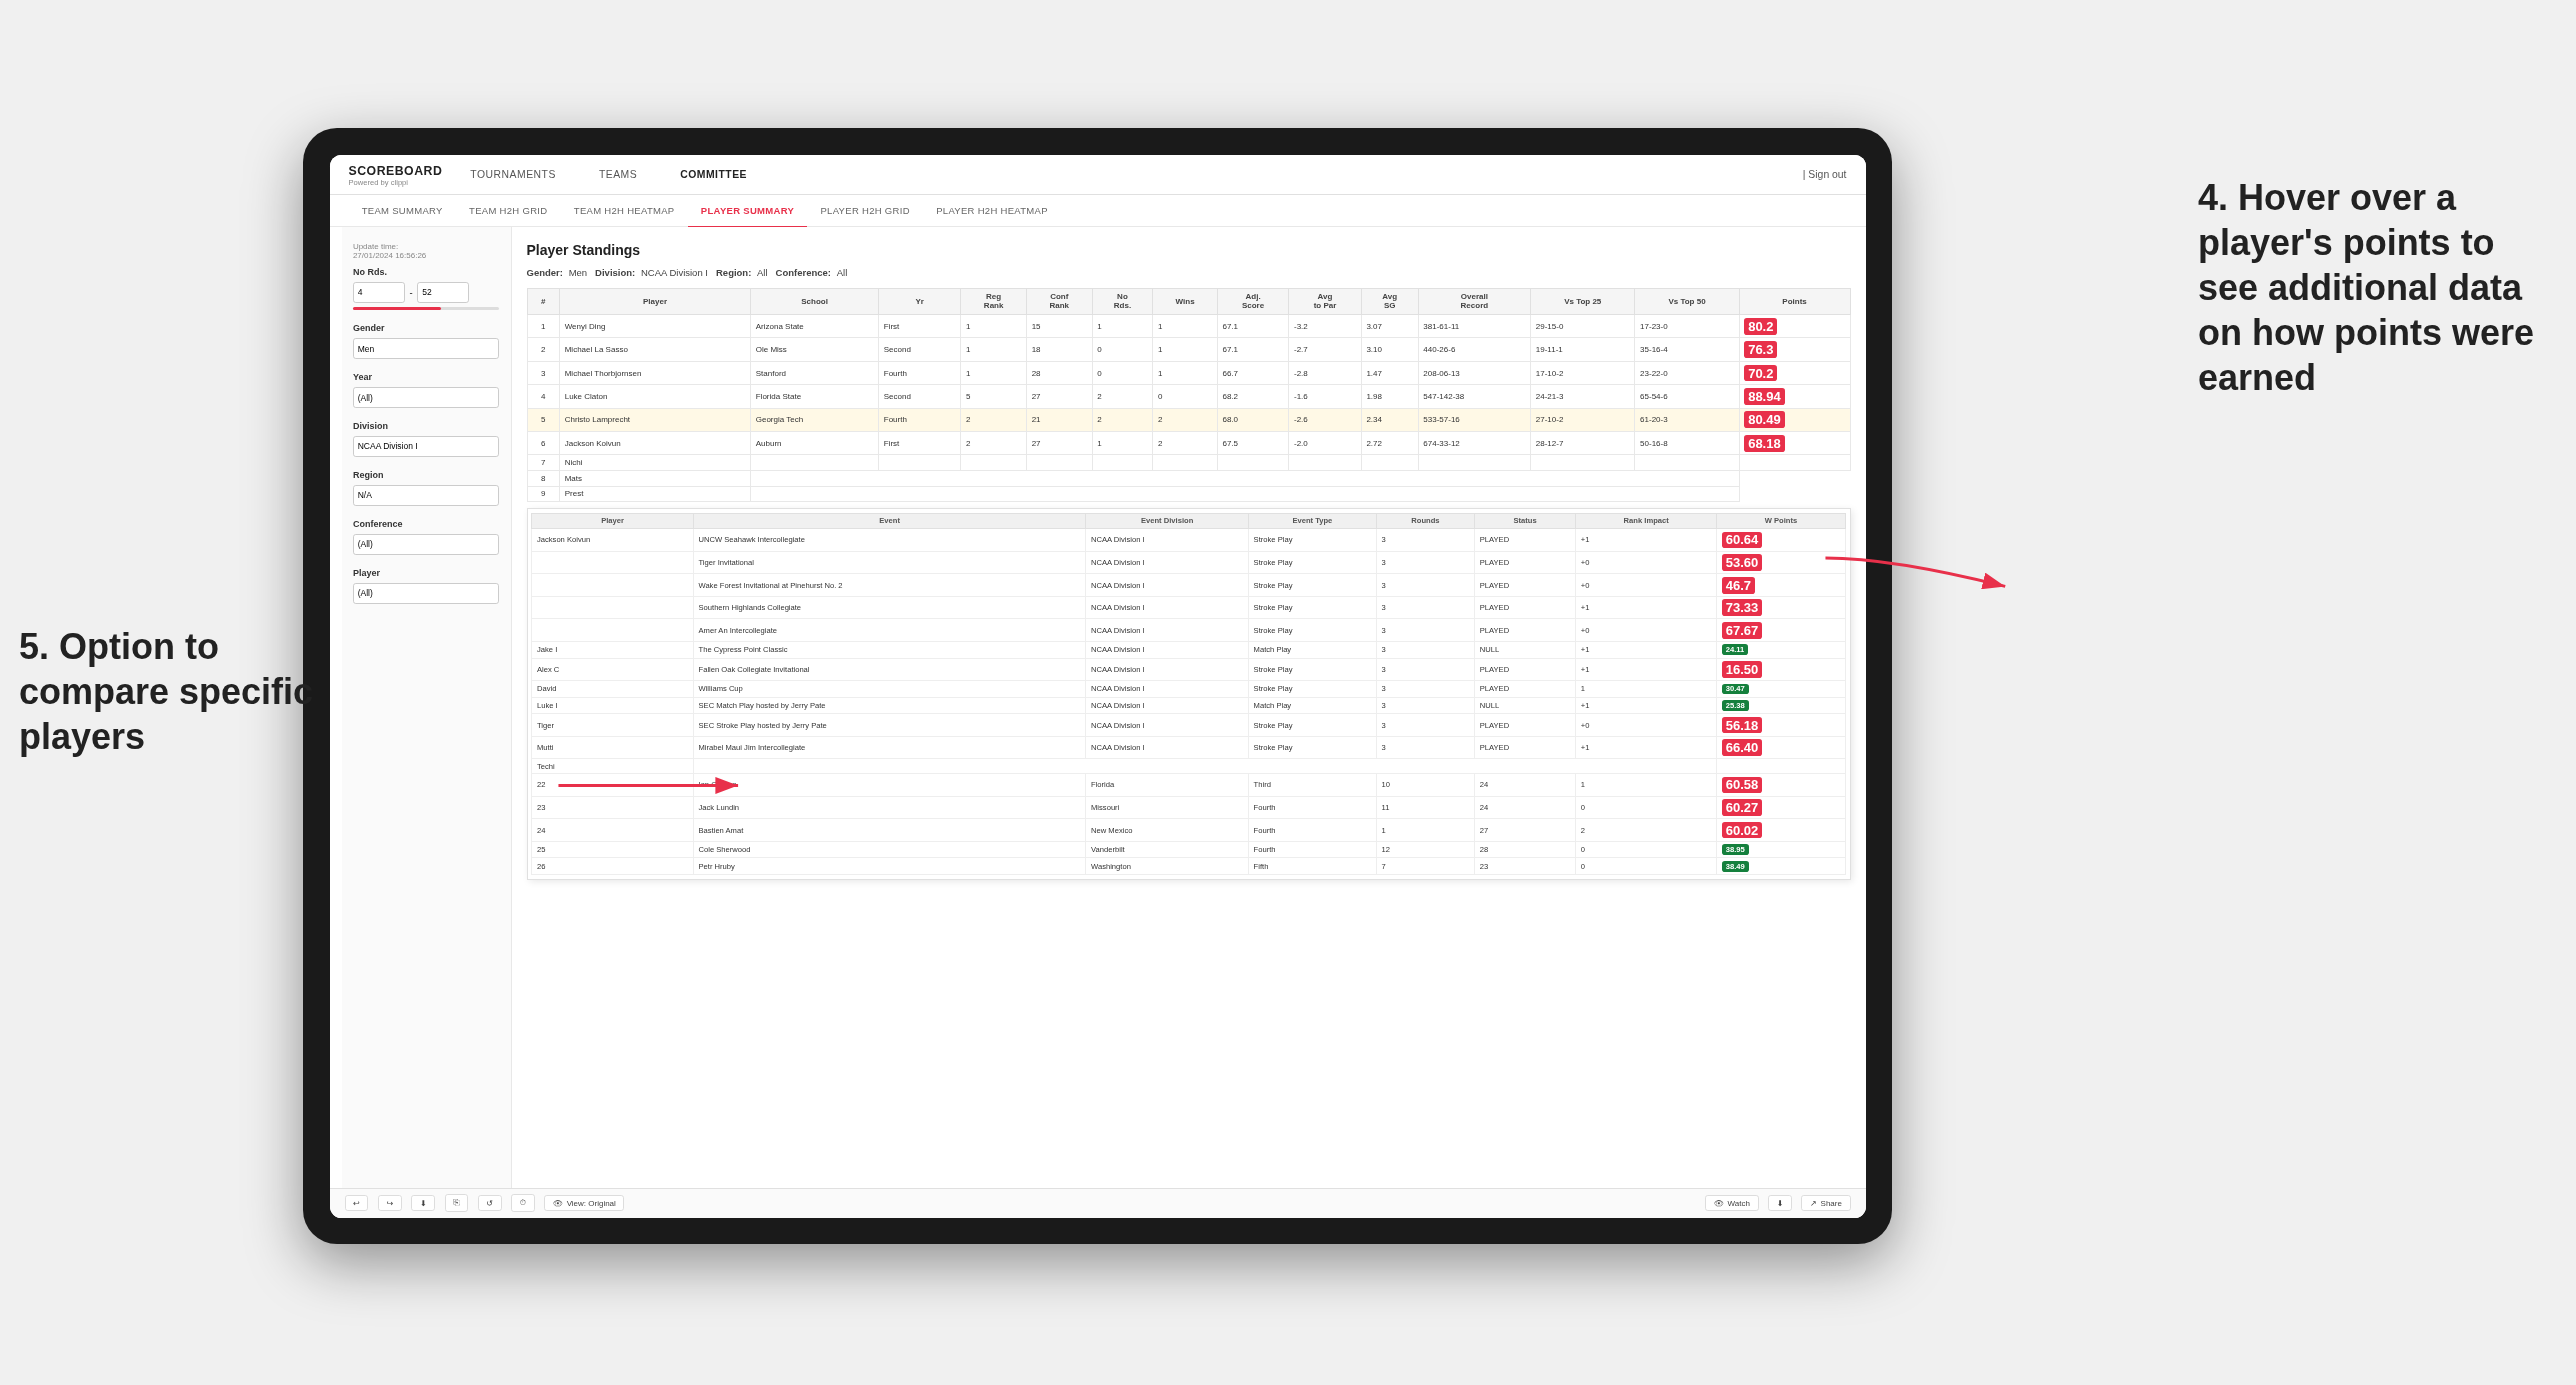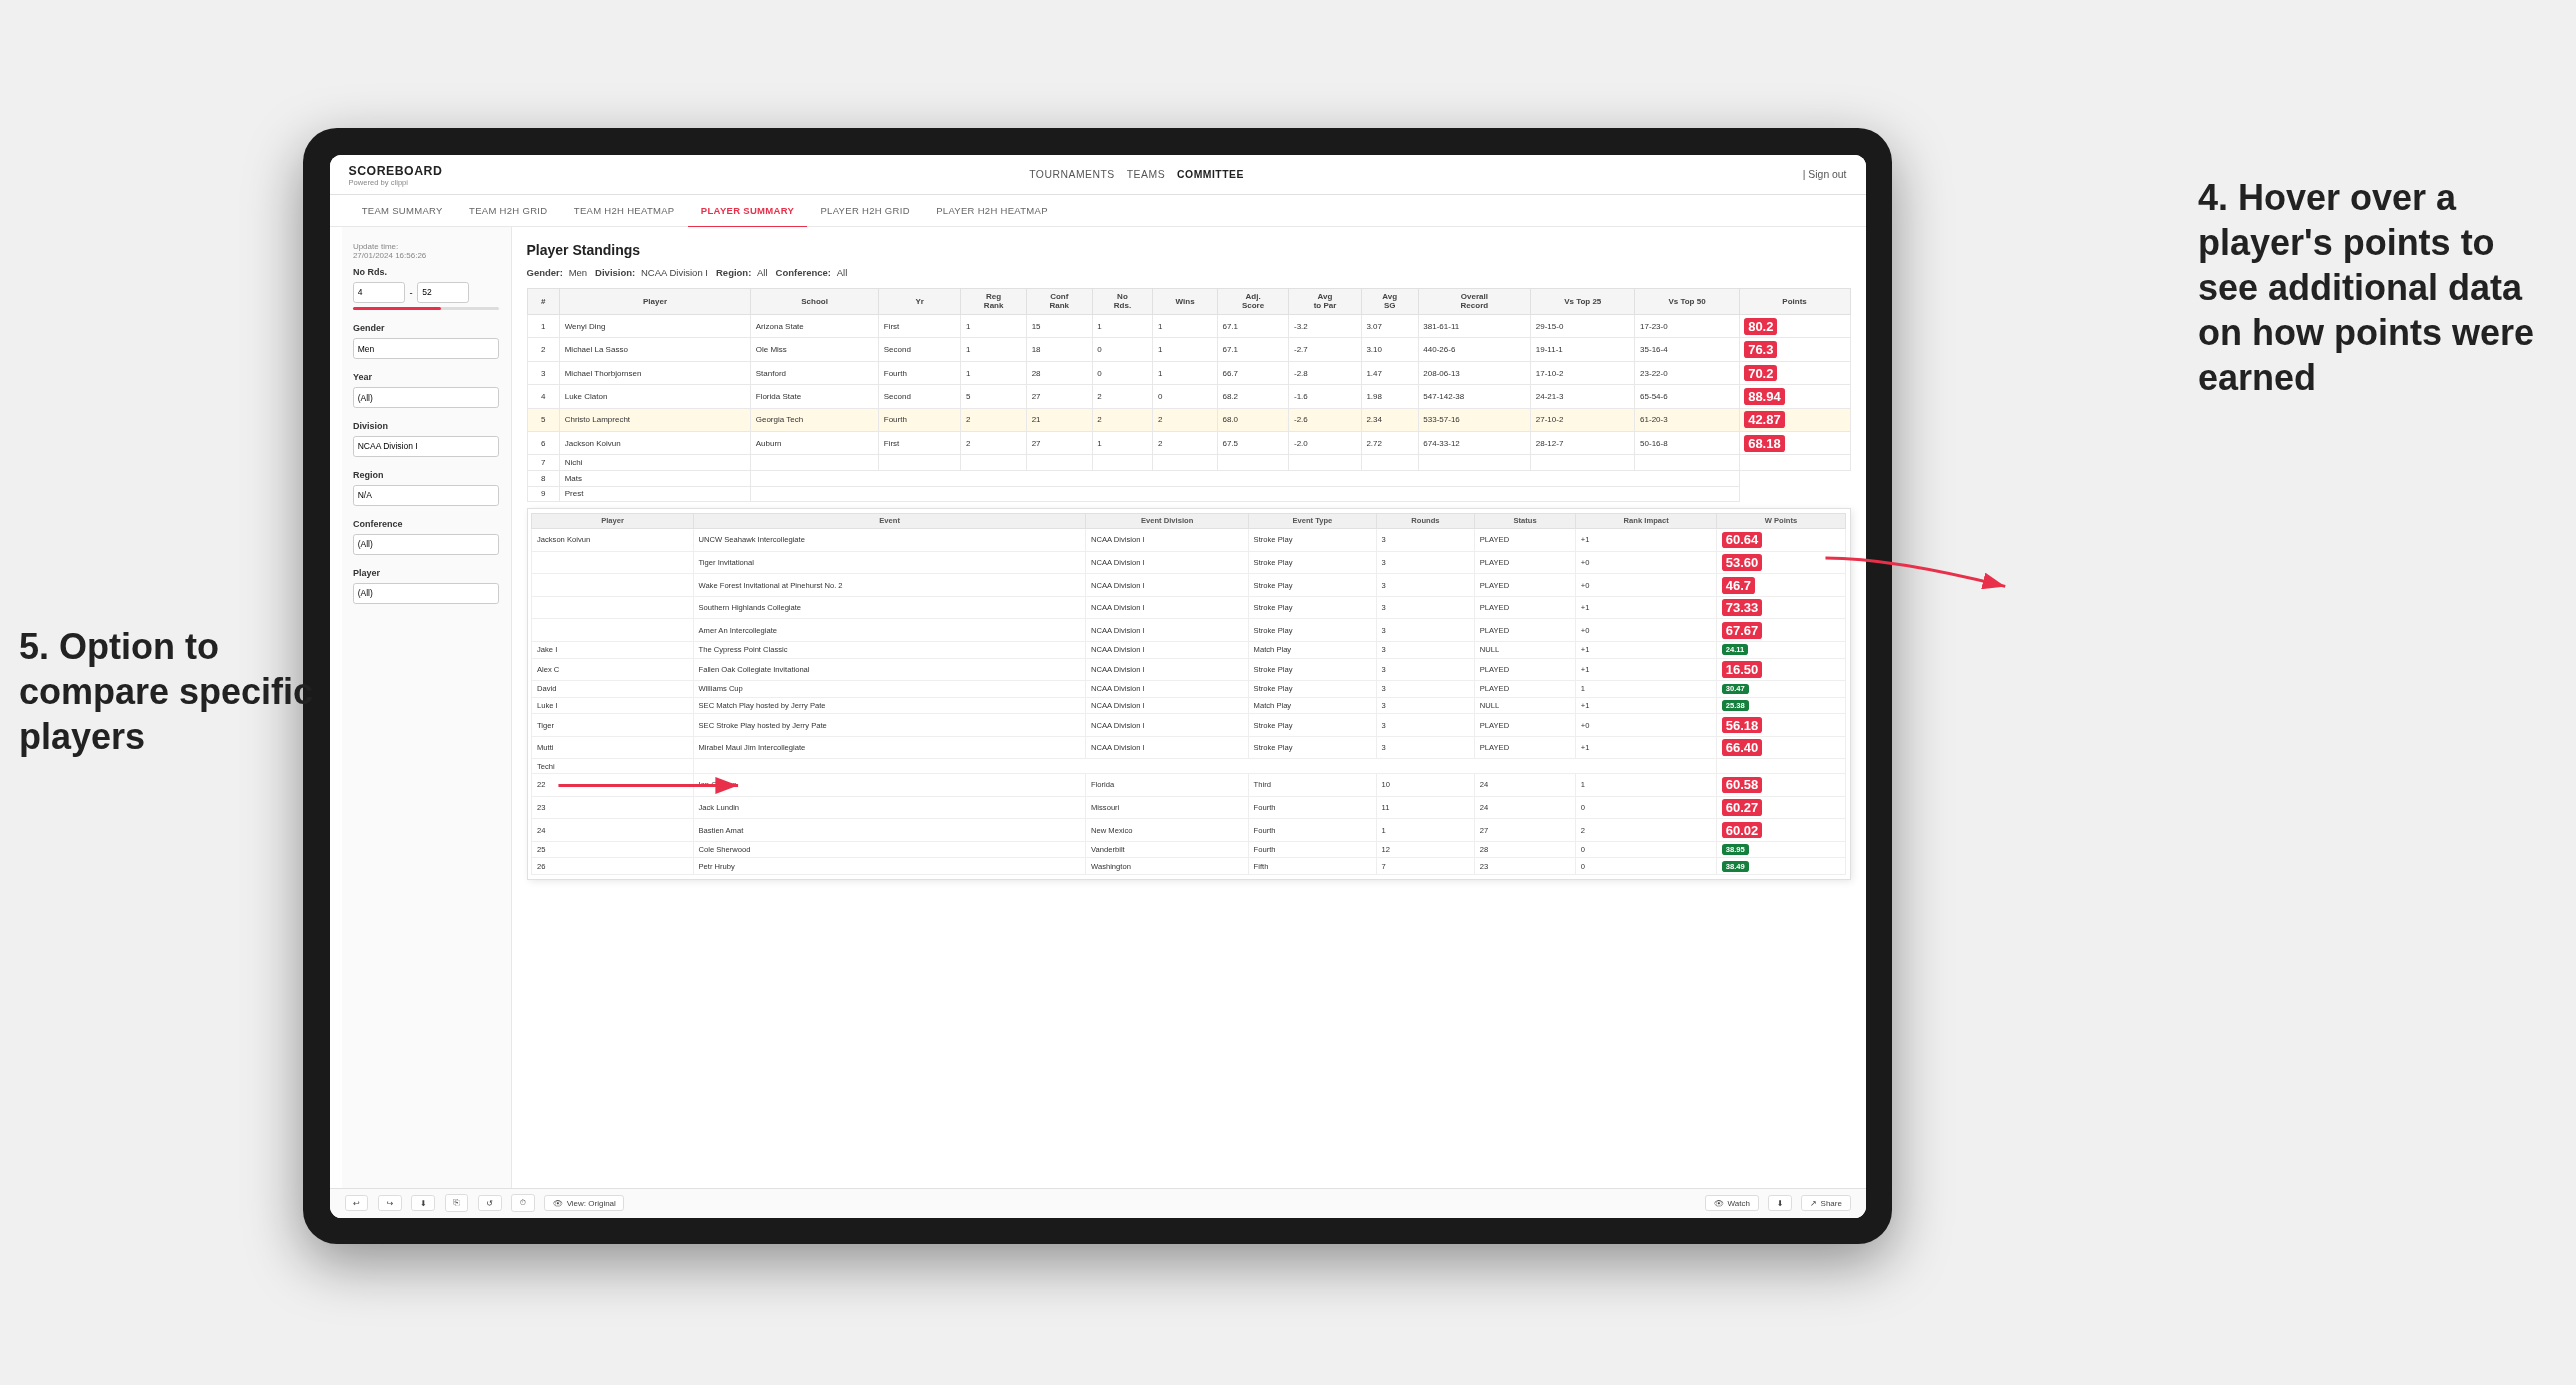--- a/index.html
+++ b/index.html
@@ -56,23 +56,22 @@
       color: #222;
       letter-spacing: 0.5px;
     }
     .logo-sub {
       font-size: 7.6px;
       color: #888;
       display: block;
     }
     .nav-links {
       display: flex;
-      gap: 12px;
+      gap: 43px;
       flex: 1;
-      justify-content: center;
     }
     .nav-link {
       font-size: 10.4px;
       color: #555;
       text-decoration: none;
       letter-spacing: 0.5px;
       cursor: pointer;
       padding: 3.8px 0;
     }
     .nav-link.active {
@@ -558,21 +557,21 @@
                 <td>2</td>
                 <td>21</td>
                 <td>2</td>
                 <td>2</td>
                 <td>68.0</td>
                 <td>-2.6</td>
                 <td>2.34</td>
                 <td>533-57-16</td>
                 <td>27-10-2</td>
                 <td>61-20-3</td>
-                <td><span class="points-badge">42.87</span></td>
+                <td><span class="points-badge">80.49</span></td>
               </tr>
               <tr>
                 <td>6</td>
                 <td>Jackson Koivun</td>
                 <td>Auburn</td>
                 <td>First</td>
                 <td>2</td>
                 <td>27</td>
                 <td>1</td>
                 <td>2</td>

